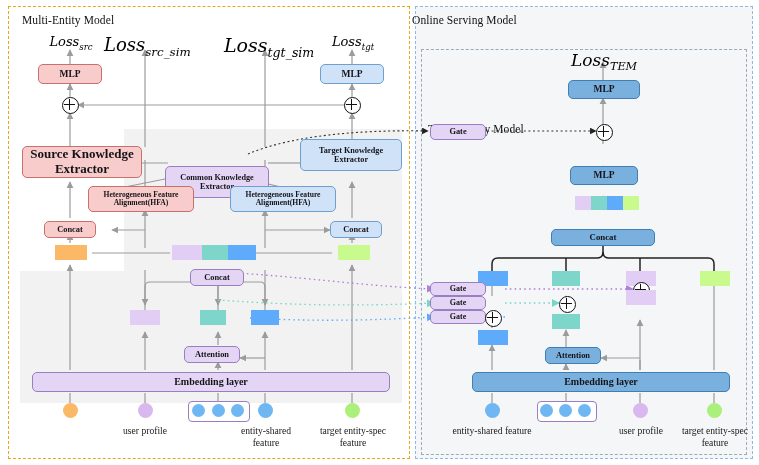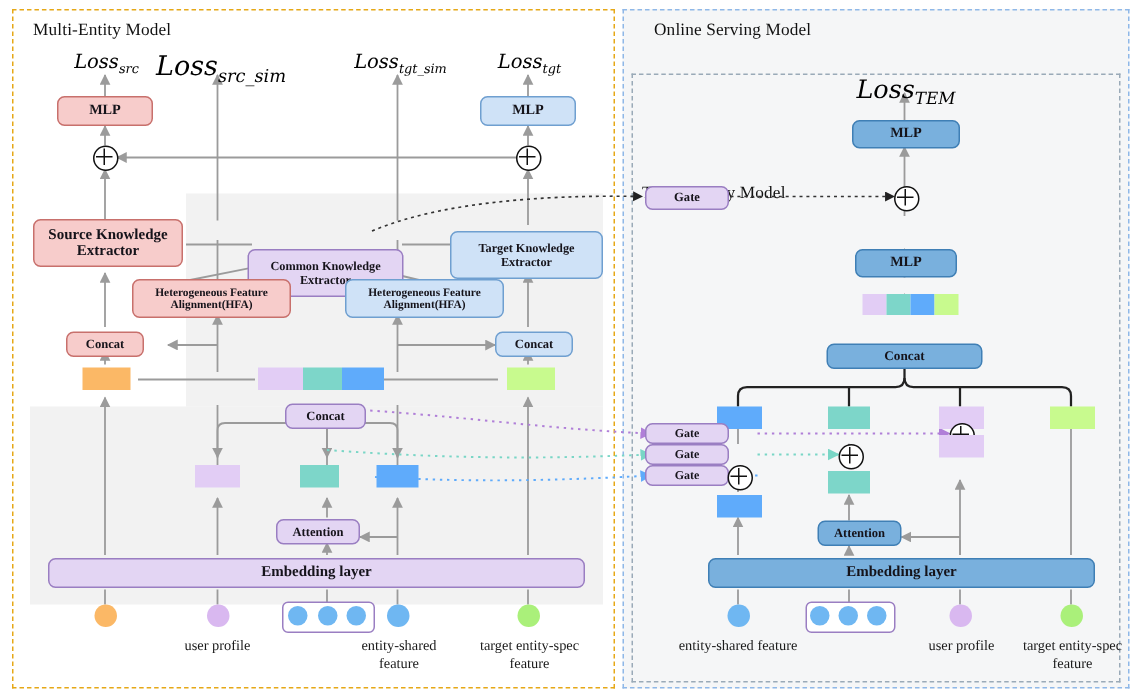--- a/index.html
+++ b/index.html
@@ -54,21 +54,21 @@
 <div id="canvas">
 
   <div class="panel panel-left"></div>
   <div class="panel panel-right"></div>
   <div class="panel panel-inner"></div>
 
   <div class="shade" style="left:124px;top:129px;width:278px;height:142px;"></div>
   <div class="shade" style="left:20px;top:271px;width:382px;height:132px;"></div>
 
   <div class="ptitle" style="left:22px;top:14px;">Multi-Entity Model</div>
-  <div class="ptitle" style="left:436px;top:14px;">Online Serving Model</div>
+  <div class="ptitle" style="left:412px;top:14px;">Online Serving Model</div>
   <div class="ptitle" style="left:428px;top:75px;margin-top:48px;">Target-Entity Model</div>
 
   <svg class="ov" viewBox="0 0 759 465">
     <defs>
       <marker id="agrey" markerWidth="7" markerHeight="7" refX="5.4" refY="3" orient="auto">
         <path d="M0,0 L6,3 L0,6 z" fill="#9b9b9b"></path>
       </marker>
       <marker id="ablk" markerWidth="7" markerHeight="7" refX="5.4" refY="3" orient="auto">
         <path d="M0,0 L6,3 L0,6 z" fill="#222"></path>
       </marker>
@@ -191,36 +191,36 @@
       <path d="M487,131 L596,131" marker-end="url(#ablk)"></path>
     </g>
   </svg>
 
   <div class="loss" style="left:38px;top:34px;width:66px;font-size:13px;">
     <span>Loss</span><sub>src</sub>
   </div>
   <div class="loss" style="left:104px;top:34px;width:86px;font-size:18px;">
     <span>Loss</span><sub>src_sim</sub>
   </div>
-  <div class="loss" style="left:224px;top:34px;width:86px;font-size:13px;">
+  <div class="loss" style="left:224px;top:34px;width:86px;font-size:19px;">
     <span>Loss</span><sub>tgt_sim</sub>
   </div>
   <div class="loss" style="left:320px;top:34px;width:66px;font-size:13px;">
     <span>Loss</span><sub>tgt</sub>
   </div>
 
   <div class="box rnd red" style="left:38px;top:64px;width:64px;height:20px;font-size:9.5px;">MLP</div>
   <div class="box rnd blue" style="left:320px;top:64px;width:64px;height:20px;font-size:9.5px;">MLP</div>
 
   <div class="plus" style="left:62px;top:97px;"></div>
   <div class="plus" style="left:344px;top:97px;"></div>
 
-  <div class="box rnd red" style="left:22px;top:146px;width:100px;height:32px;font-size:10px;padding:0 3px;">Source Knowledge Extractor</div>
+  <div class="box rnd red" style="left:22px;top:146px;width:120px;height:32px;font-size:13px;padding:0 3px;">Source Knowledge Extractor</div>
   <div class="box rnd purple" style="left:165px;top:146px;width:104px;height:32px;font-size:8.2px;padding:0 3px;margin-top:20px;">Common Knowledge Extractor</div>
-  <div class="box rnd blue" style="left:300px;top:154px;width:102px;height:32px;font-size:8.2px;padding:0 3px;">Target Knowledge Extractor</div>
+  <div class="box rnd blue" style="left:300px;top:139px;width:102px;height:32px;font-size:8.2px;padding:0 3px;">Target Knowledge Extractor</div>
 
   <div class="box rnd red" style="left:88px;top:186px;width:106px;height:26px;font-size:7.6px;padding:0 3px;">Heterogeneous Feature Alignment(HFA)</div>
   <div class="box rnd blue" style="left:230px;top:186px;width:106px;height:26px;font-size:7.6px;padding:0 3px;">Heterogeneous Feature Alignment(HFA)</div>
 
   <div class="box rnd red" style="left:44px;top:221px;width:52px;height:17px;font-size:8.4px;">Concat</div>
   <div class="box rnd blue" style="left:330px;top:221px;width:52px;height:17px;font-size:8.4px;">Concat</div>
 
   <div class="chip c-org" style="left:55px;top:245px;width:32px;height:15px;"></div>
   <div class="chip c-lav" style="left:172px;top:245px;width:30px;height:15px;"></div>
   <div class="chip c-teal" style="left:202px;top:245px;width:26px;height:15px;"></div>

